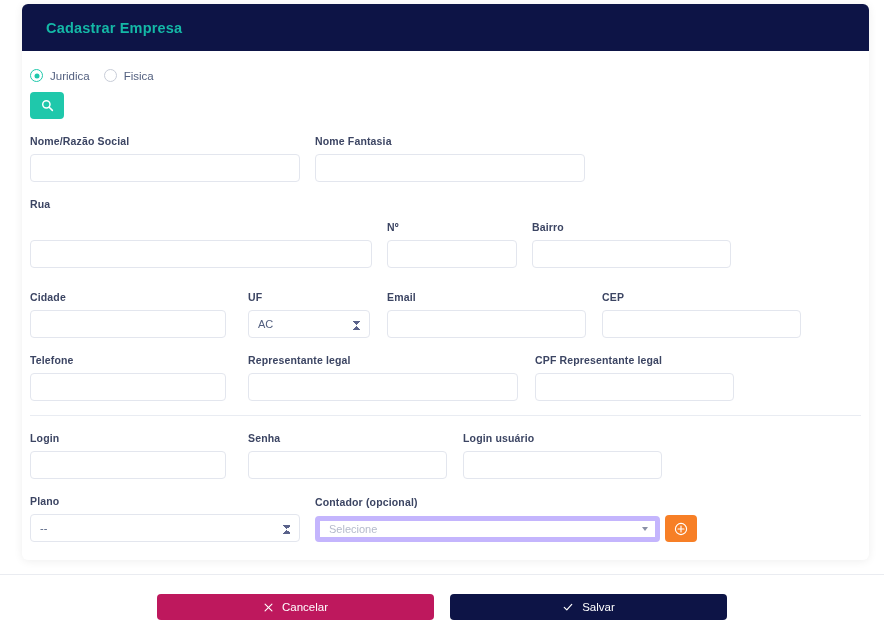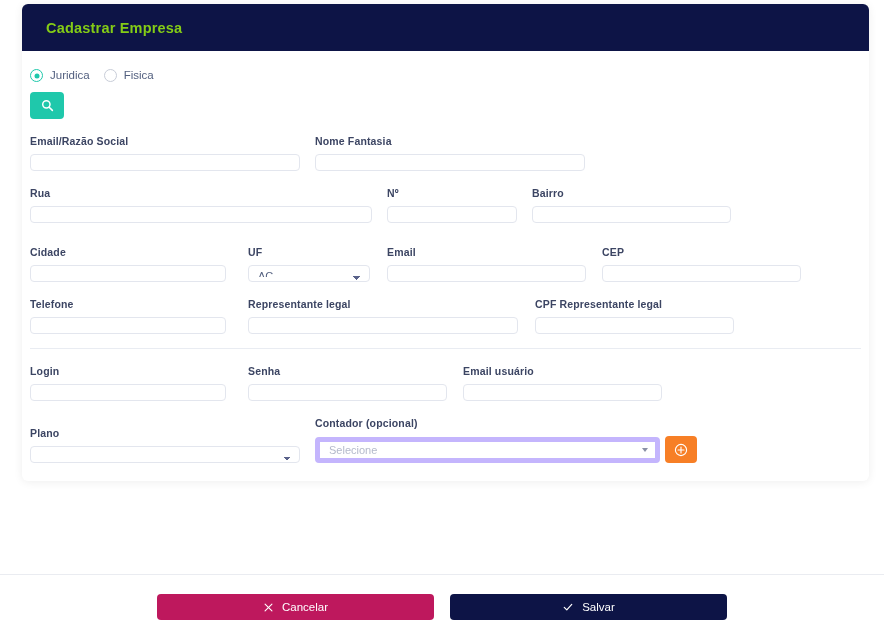--- a/index.html
+++ b/index.html
@@ -28,39 +28,40 @@
 
   .card-header {
     background: #0d1446;
     border-radius: 6px 6px 0 0;
     height: 47px;
     display: flex;
     align-items: center;
     padding: 0 24px;
   }
   .card-title {
-    color: #84cc16;
+    color: #14b8a6;
     font-size: 14.5px;
     font-weight: bold;
     letter-spacing: 0.2px;
   }
 
   .card-body {
     padding: 16px 8px 0 8px;
   }
 
   
   .radio-row {
     display: flex;
     align-items: center;
     gap: 14px;
     padding: 2px 0 10px 0;
   }
   .radio-item {
     display: flex;
+    align-items: center;
     gap: 7px;
     font-size: 11.5px;
     color: #525f7f;
   }
   .radio-dot {
     width: 13px;
     height: 13px;
     border-radius: 50%;
     border: 1.5px solid #c8cdd8;
     box-sizing: border-box;
@@ -93,21 +94,21 @@
   }
   .flabel {
     font-size: 10.5px;
     font-weight: bold;
     color: #3c4563;
     margin-bottom: 7px;
     letter-spacing: 0.15px;
     white-space: nowrap;
   }
   .finput {
-    height: 17px;
+    height: 28px;
     border: 1px solid #e3e6ee;
     border-radius: 4px;
     background: #ffffff;
     box-sizing: border-box;
     font-family: "Liberation Sans", sans-serif;
     font-size: 11px;
     color: #525f7f;
     padding: 4px 9px;
     outline: none;
   }
@@ -253,31 +254,31 @@
       <button class="search-btn">
         <svg width="13" height="13" viewBox="0 0 16 16">
           <circle cx="6.6" cy="6.6" r="4.5" fill="none" stroke="#ffffff" stroke-width="1.8"></circle>
           <line x1="10.1" y1="10.1" x2="14" y2="14" stroke="#ffffff" stroke-width="1.9" stroke-linecap="round"></line>
         </svg>
       </button>
     </div>
 
     <div class="frow" style="margin-bottom:16px;">
       <div class="fgroup" style="width:285px;">
-        <span class="flabel">Email/Razão Social</span>
+        <span class="flabel">Nome/Razão Social</span>
         <input class="finput" style="width: 270px;" placeholder="">
       </div>
       <div class="fgroup">
         <span class="flabel">Nome Fantasia</span>
         <input class="finput" style="width: 270px;" placeholder="">
       </div>
     </div>
 
     <div class="frow" style="margin-bottom:16px;">
-      <div class="fgroup" style="width:357px;">
+      <div class="fgroup" style="width:357px;gap:23px;">
         <span class="flabel">Rua</span>
         <input class="finput" style="width: 342px;" placeholder="">
       </div>
       <div class="fgroup" style="width:145px;">
         <span class="flabel">Nº</span>
         <input class="finput" style="width: 130px;" placeholder="">
       </div>
       <div class="fgroup">
         <span class="flabel">Bairro</span>
         <input class="finput" style="width: 199px;" placeholder="">
@@ -325,21 +326,21 @@
     <div class="frow" style="margin-top:16px; margin-bottom:16px;">
       <div class="fgroup" style="width:218px;">
         <span class="flabel">Login</span>
         <input class="finput" style="width: 196px;" placeholder="">
       </div>
       <div class="fgroup" style="width:215px;">
         <span class="flabel">Senha</span>
         <input class="finput" type="password" style="width: 199px;" placeholder="">
       </div>
       <div class="fgroup">
-        <span class="flabel">Email usuário</span>
+        <span class="flabel">Login usuário</span>
         <input class="finput" style="width: 199px;" placeholder="">
       </div>
     </div>
 
     <div class="frow" style="padding-bottom:18px;">
       <div class="fgroup" style="width:285px;">
         <span class="flabel">Plano</span>
         <select class="finput" style="width:270px;">
           <option>--</option>
         </select>

